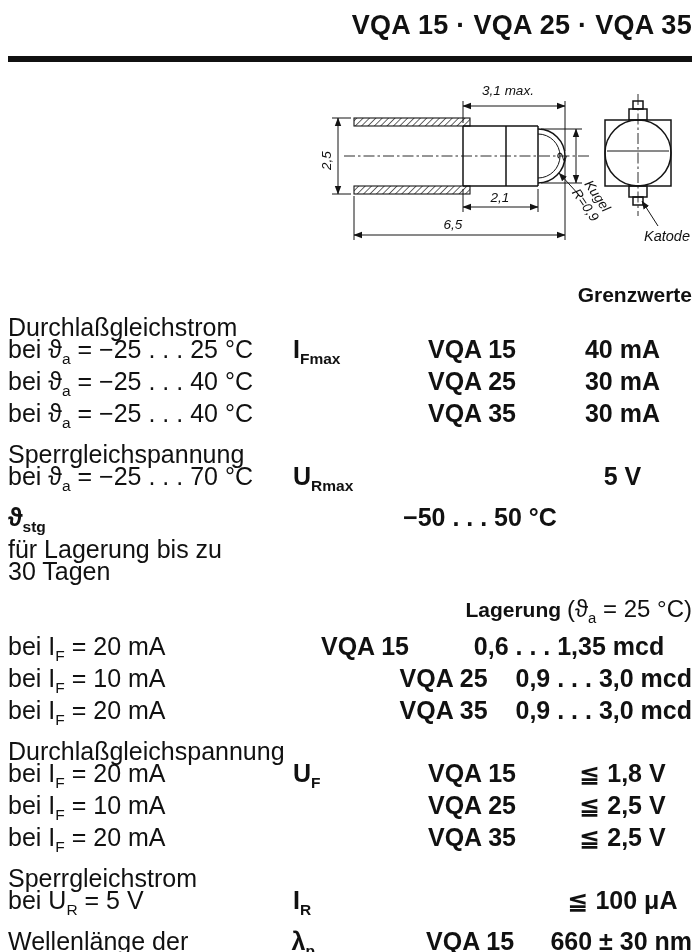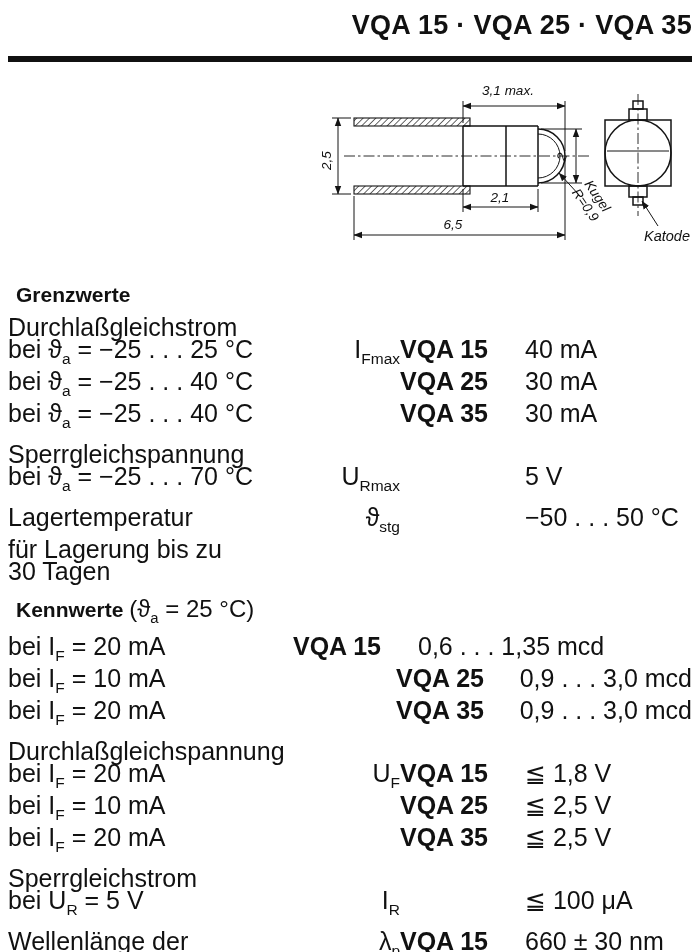--- a/index.html
+++ b/index.html
@@ -13,28 +13,28 @@
   h1.title { font-size:27px; font-weight:bold; letter-spacing:0.3px; padding-top:2px;text-align:right; }
   .title-rule { height:6px; background:#111111; margin-top:15px; }
   .drawing { margin-top:16px; }
   
   .ln   { stroke:#141414; stroke-width:1.5; fill:none; }
   .thin { stroke:#141414; stroke-width:1; fill:none; }
   .cl   { stroke:#141414; stroke-width:0.9; stroke-dasharray:11 3 2.5 3; fill:none; }
   text.dim { font:italic 13.5px "Liberation Sans",sans-serif; fill:#111111; }
   text.dim.big { font-size:14.5px; }
   
-  .sec-title { font-size:21px; font-weight:bold; margin:13px 0 9px 8px; }
+  .sec-title { font-size:21px; font-weight:bold; margin:13px 0 9px 8px;text-align:right; }
   .sec-title .paren { font-weight:normal; font-size:24px; }
   .row { display:flex; align-items:baseline; line-height:22px; font-size:25px; }
   .row.gap { margin-top:9px; }
   .cond { width:285px; }
-  .sym  { width:107px; font-weight:normal;text-align:right; }
-  .type { width:125px; font-weight:bold; }
-  .val  { flex:1; text-align:left; white-space:nowrap; }
+  .sym  { width:107px; font-weight:bold; }
+  .type { width:125px; font-weight:bold;margin-left:28px; }
+  .val  { flex:1; text-align:center; white-space:nowrap;font-weight:bold; }
   sub { font-size:0.62em; font-weight:inherit; }
 </style>
 </head>
 <body>
 
 <div class="page">
 
   <h1 class="title">VQA 15 · VQA 25 · VQA 35</h1>
   <div class="title-rule"></div>
 
@@ -150,37 +150,36 @@
 
     <div class="row">
       <div class="cond"><span>bei </span><span>ϑ</span><sub>a</sub><span> = −25 . . . 70 °C</span></div>
       <div class="sym"><span>U</span><sub>Rmax</sub></div>
       <div class="type"></div>
       <div class="val">5 V</div>
     </div>
 
 
     <div class="row gap">
-      <div class="cond"><span>Lagertemperatur</span></div>
       <div class="sym"><span>ϑ</span><sub>stg</sub></div>
       <div class="type"></div>
       <div class="val">−50 . . . 50 °C</div>
     </div>
 
     <div class="row">
       <div class="cond"><span>für Lagerung bis zu</span></div>
     </div>
 
     <div class="row">
       <div class="cond"><span>30 Tagen</span></div>
     </div>
   </section>
 
   <section>
-    <h2 class="sec-title"><span>Kennwerte</span> <span class="paren"><span>(ϑ</span><sub>a</sub><span> = 25 °C)</span></span></h2>
+    <h2 class="sec-title"><span>Lagerung</span> <span class="paren"><span>(ϑ</span><sub>a</sub><span> = 25 °C)</span></span></h2>
 
 
     <div class="row">
       <div class="cond"><span>bei </span><span>I</span><sub>F</sub><span> = 20 mA</span></div>
       <div class="type">VQA 15</div>
       <div class="val">0,6 . . . 1,35 mcd</div>
     </div>
 
     <div class="row">
       <div class="cond"><span>bei </span><span>I</span><sub>F</sub><span> = 10 mA</span></div>

